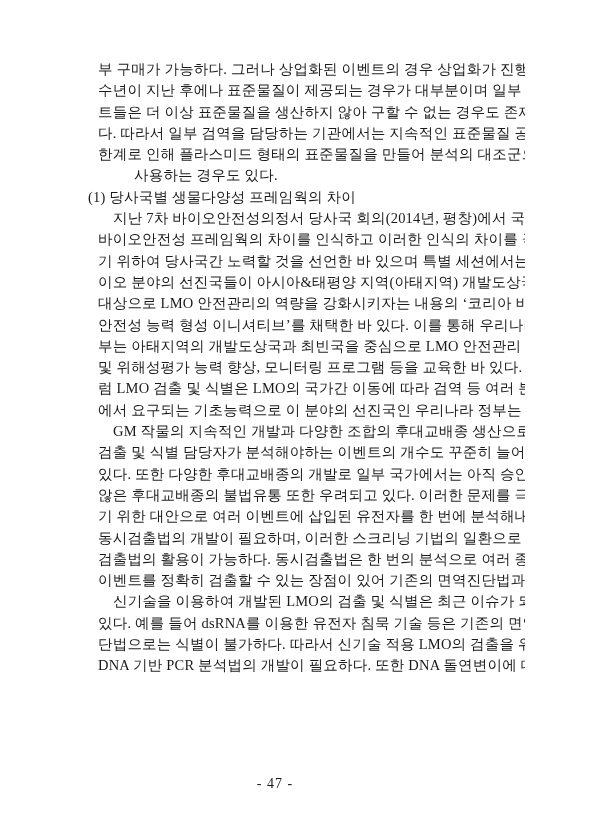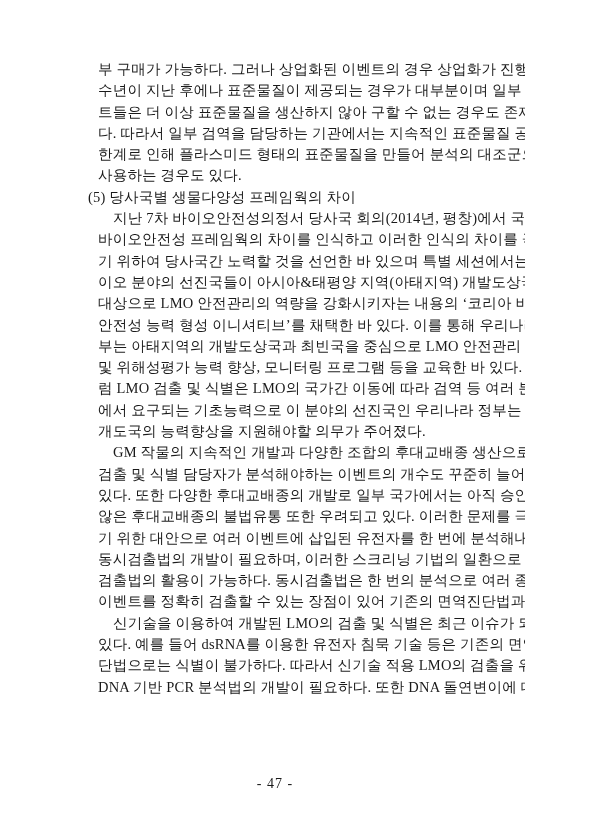--- a/index.html
+++ b/index.html
@@ -33,20 +33,21 @@
   .line {
     text-align: justify;
     text-align-last: justify;
     height: 21.3px;
     overflow: hidden;
     white-space: nowrap;
   }
   .line.last {
     text-align-last: left;
     text-align: center;
+    margin-left: 36px;
   }
   .line.indent { text-indent: 15px; }
   .heading {
     height: 21.3px;
     margin-left: -10px;
     text-align: left;
     white-space: nowrap;
     overflow: hidden;
   }
   .page-number {
@@ -66,33 +67,32 @@
 <div class="page">
   <div class="content">
       <div class="para">
         <div class="line">부 구매가 가능하다. 그러나 상업화된 이벤트의 경우 상업화가 진행되고</div>
         <div class="line">수년이 지난 후에나 표준물질이 제공되는 경우가 대부분이며 일부 이벤</div>
         <div class="line">트들은 더 이상 표준물질을 생산하지 않아 구할 수 없는 경우도 존재한</div>
         <div class="line">다. 따라서 일부 검역을 담당하는 기관에서는 지속적인 표준물질 공급의</div>
         <div class="line">한계로 인해 플라스미드 형태의 표준물질을 만들어 분석의 대조군으로</div>
         <div class="line last">사용하는 경우도 있다.</div>
       </div>
-      <div class="heading">(5) 당사국별 생물다양성 프레임웍의 차이</div>
+      <div class="heading">(1) 당사국별 생물다양성 프레임웍의 차이</div>
       <div class="para">
         <div class="line indent">지난 7차 바이오안전성의정서 당사국 회의(2014년, 평창)에서 국가간</div>
         <div class="line">바이오안전성 프레임웍의 차이를 인식하고 이러한 인식의 차이를 극복하</div>
         <div class="line">기 위하여 당사국간 노력할 것을 선언한 바 있으며 특별 세션에서는 바</div>
         <div class="line">이오 분야의 선진국들이 아시아&amp;태평양 지역(아태지역) 개발도상국들을</div>
         <div class="line">대상으로 LMO 안전관리의 역량을 강화시키자는 내용의 ‘코리아 바이오</div>
         <div class="line">안전성 능력 형성 이니셔티브’를 채택한 바 있다. 이를 통해 우리나라 정</div>
         <div class="line">부는 아태지역의 개발도상국과 최빈국을 중심으로 LMO 안전관리 교육</div>
         <div class="line">및 위해성평가 능력 향상, 모니터링 프로그램 등을 교육한 바 있다. 이처</div>
         <div class="line">럼 LMO 검출 및 식별은 LMO의 국가간 이동에 따라 검역 등 여러 분야</div>
         <div class="line">에서 요구되는 기초능력으로 이 분야의 선진국인 우리나라 정부는 기타</div>
-        <div class="line last">개도국의 능력향상을 지원해야할 의무가 주어졌다.</div>
       </div>
       <div class="para">
         <div class="line indent">GM 작물의 지속적인 개발과 다양한 조합의 후대교배종 생산으로 인해</div>
         <div class="line">검출 및 식별 담당자가 분석해야하는 이벤트의 개수도 꾸준히 늘어나고</div>
         <div class="line">있다. 또한 다양한 후대교배종의 개발로 일부 국가에서는 아직 승인되지</div>
         <div class="line">않은 후대교배종의 불법유통 또한 우려되고 있다. 이러한 문제를 극복하</div>
         <div class="line">기 위한 대안으로 여러 이벤트에 삽입된 유전자를 한 번에 분석해내는</div>
         <div class="line">동시검출법의 개발이 필요하며, 이러한 스크리닝 기법의 일환으로 동시</div>
         <div class="line">검출법의 활용이 가능하다. 동시검출법은 한 번의 분석으로 여러 종류의</div>
         <div class="line">이벤트를 정확히 검출할 수 있는 장점이 있어 기존의 면역진단법과는 구</div>

